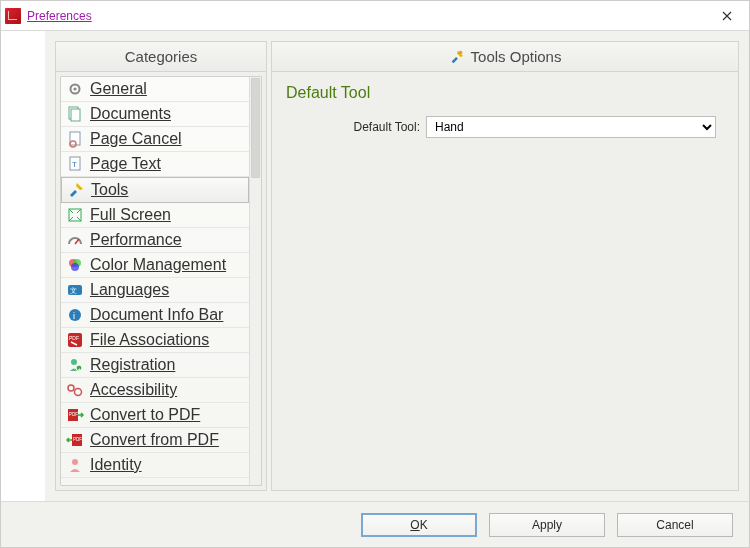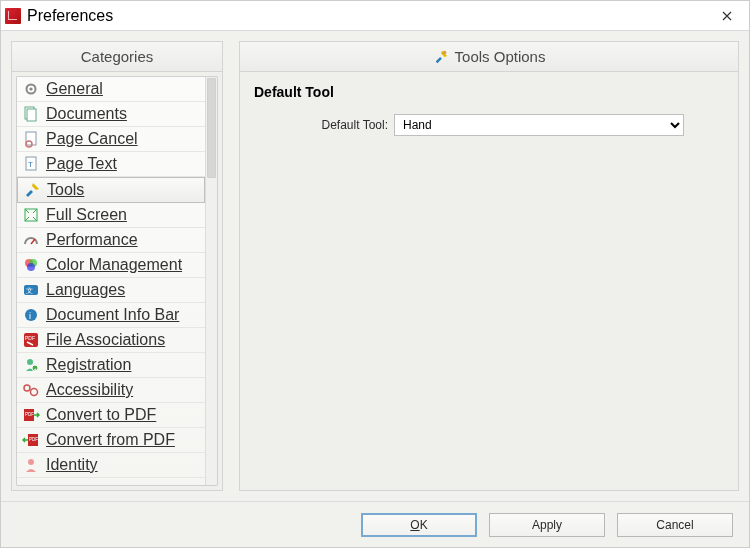--- a/index.html
+++ b/index.html
@@ -1,47 +1,47 @@
 <!DOCTYPE html>
 <html><head>
 <meta charset="utf-8">
 <style>
   * { box-sizing: border-box; margin: 0; padding: 0; }
   body { font-family: "Segoe UI", Tahoma, sans-serif; font-size: 12px; color: #2b2b2b; width: 750px; height: 548px; background: #fff; }
   .window { width: 750px; height: 548px; display: flex; flex-direction: column; border: 1px solid #ccc; }
   .titlebar { height: 30px; display: flex; align-items: center; padding: 0 0 0 4px; border-bottom: 1px solid #d9d9d9; background: #fff; }
   .titlebar .app-icon { width: 16px; height: 16px; background: linear-gradient(135deg, #d23 0%, #a11 100%); margin-right: 6px; border-radius: 1px; position: relative; }
   .titlebar .app-icon::after { content: ""; position: absolute; left: 3px; top: 3px; width: 8px; height: 8px; border: 1px solid rgba(255,255,255,0.7); border-top: none; border-right: none; }
-  .titlebar .title { font-size: 16px; color: #000000; }
+  .titlebar .title { font-size: 12px; color: #a21caf; text-decoration: underline; }
   .titlebar .spacer { flex: 1; }
   .titlebar .close-btn { width: 45px; height: 30px; display: flex; align-items: center; justify-content: center; cursor: pointer; }
   .titlebar .close-btn svg { width: 10px; height: 10px; }
 
-  .content { flex: 1; display: flex; padding: 10px; gap: 16px; background: #f1f1ee; }
+  .content { flex: 1; display: flex; padding: 10px; gap: 4px; background: #f1f1ee; margin-left: 44px; }
 
   .panel { border: 1px solid #d4d4d4; background: #efefec; position: relative; }
   .panel-header { height: 30px; display: flex; align-items: center; justify-content: center; gap: 6px; font-size: 15px; color: #4b4b4b; border-bottom: 1px solid #d4d4d4; background: linear-gradient(#f5f5f2, #ececea); }
   .panel-header .hdr-icon { width: 16px; height: 16px; }
 
   .left-panel { width: 212px; display: flex; flex-direction: column; }
   .right-panel { flex: 1; display: flex; flex-direction: column; }
 
   .cat-wrap { flex: 1; position: relative; }
   .cat-list { position: absolute; inset: 4px; overflow: hidden; background: linear-gradient(#fbfbf9, #f5f5f2); border: 1px solid #d0d0d0; border-radius: 1px; }
   .cat-items { position: absolute; top: 0; left: 0; right: 12px; bottom: 0; overflow: hidden; }
   .cat-item { height: 25px; display: flex; align-items: center; padding-left: 5px; gap: 6px; border-bottom: 1px solid #e6e6e4; cursor: pointer; }
   .cat-item.selected { background: linear-gradient(#fafaf8, #eeeeeb); border: 1px solid #bfbfbf; height: 26px; }
   .cat-item .ci-icon { width: 18px; height: 18px; display: flex; align-items: center; justify-content: center; }
   .cat-item .ci-label { font-size: 16px; color: #333; text-decoration: underline; }
 
   .scroll-track { position: absolute; right: 0; top: 0; bottom: 0; width: 12px; background: #f0f0ee; border-left: 1px solid #ddd; }
   .scroll-thumb { position: absolute; left: 1px; right: 1px; top: 1px; height: 100px; background: #d6d6d4; border: 1px solid #cfcfcd; border-radius: 1px; }
 
   .main-content { flex: 1; padding: 12px 14px; position: relative; }
-  .group-title { color: #000000; font-size: 14px; margin-bottom: 14px; font-weight: bold; }
+  .group-title { color: #4d7c0f; font-size: 16px; margin-bottom: 14px; }
   .form-row { display: flex; align-items: center; margin-bottom: 10px; }
   .form-row label { width: 140px; text-align: right; padding-right: 6px; font-size: 12px; }
   .form-row select { width: 290px; height: 22px; border: 1px solid #bfbfbf; background: #fff; font-size: 12px; padding-left: 4px; }
   .chk-row { display: flex; align-items: center; gap: 6px; margin-left: 30px; margin-bottom: 6px; }
   .chk { width: 14px; height: 14px; border: 1px solid #aeaeae; border-radius: 3px; background: linear-gradient(#fff, #f3f3f1); cursor: pointer; }
   .chk-label { font-size: 12px; cursor: pointer; }
   .chk-label .u { text-decoration: underline; }
 
   .footer { height: 46px; display: flex; align-items: center; justify-content: flex-end; gap: 12px; padding: 0 16px; border-top: 1px solid #dcdcdc; background: #f1f1ee; }
   .btn { width: 116px; height: 24px; border: 1px solid #b8b8b8; background: linear-gradient(#fafaf8, #f1f1ef); display: flex; align-items: center; justify-content: center; font-size: 12px; cursor: pointer; }

